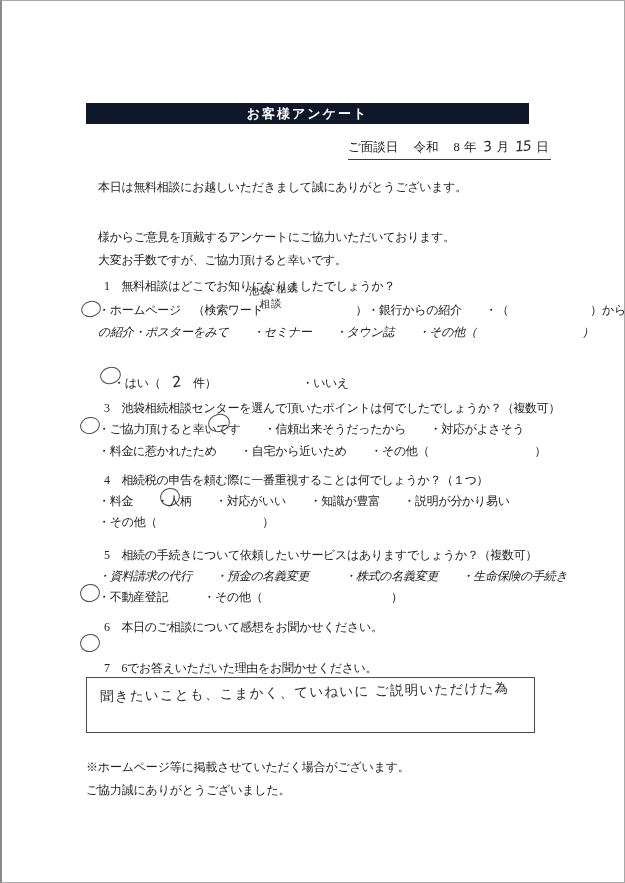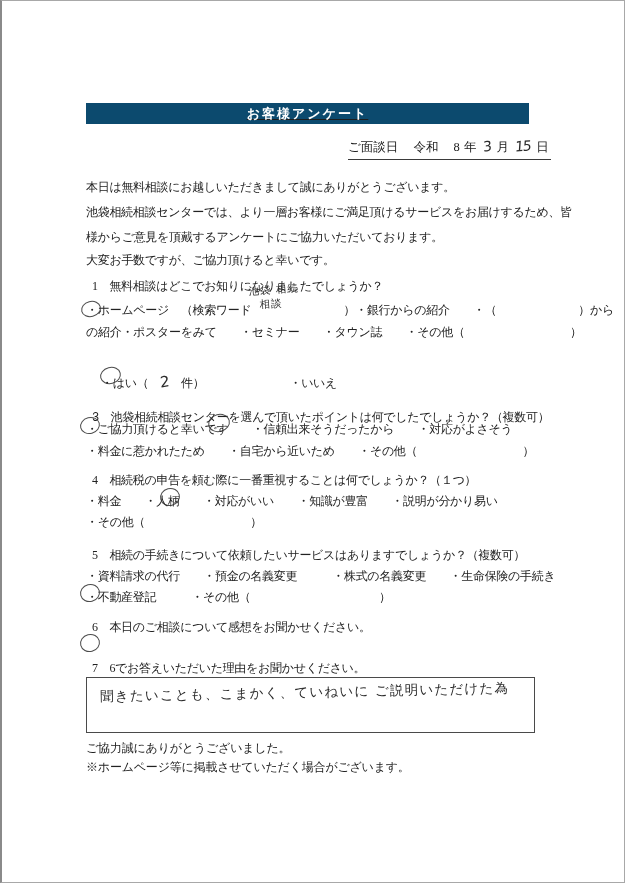--- a/index.html
+++ b/index.html
@@ -16,25 +16,26 @@
     border: 1px solid #a8a8a8;
     border-left: 2px solid #8a8a8a;
     overflow: hidden;
   }
   .abs { position: absolute; white-space: nowrap; }
   .line {
     font-size: 12px;
     letter-spacing: -0.3px;
     line-height: 19px;
     color: #222;
+    margin-left: 12px;
   }
   .title-bar {
     left: 84px; top: 102px;
     width: 443px; height: 21px;
-    background: #0c4a6e;
+    background: #0f172a;
     display: flex; align-items: center; justify-content: center; text-decoration: underline;
   }
   .title-bar span {
     color: #ffffff;
     font-size: 13px;
     font-weight: bold;
     letter-spacing: 2px;
     font-family: "Liberation Sans", "DejaVu Sans", sans-serif;
   }
   .date-line {
@@ -103,58 +104,57 @@
     <span class="seg">令和</span>
     <span>8</span>
     <span class="unit">年</span>
     <span class="hand hand-month">3</span>
     <span class="unit">月</span>
     <span class="hand hand-day">15</span>
     <span class="unit">日</span>
   </div>
 
   <div class="abs line" style="left:84px; top:177px;">本日は無料相談にお越しいただきまして誠にありがとうございます。</div>
-  <div class="abs line" style="left:84px; top:202px;">池袋相続相談センターでは、より一層お客様にご満足頂けるサービスをお届けするため、皆</div>
   <div class="abs line" style="left:84px; top:227px;">様からご意見を頂戴するアンケートにご協力いただいております。</div>
   <div class="abs line" style="left:84px; top:250px;">大変お手数ですが、ご協力頂けると幸いです。</div>
 
   <div class="abs line" style="left:90px; top:276px;">1　無料相談はどこでお知りになりましたでしょうか？</div>
   <div class="abs line" style="left:84px; top:300px;">
     <span>・ホームページ　（検索ワード</span><span class="spacer-search"></span><span>）・銀行からの紹介　　・（　　　　　　　）から</span>
   </div>
   <div class="abs hand hand-search">
     <span>池袋 相続</span>
     <span class="l2">相談</span>
   </div>
-  <div class="abs line" style="left:84px; top:322px;">の紹介・ポスターをみて　　・セミナー　　・タウン誌　　・その他（　　　　　　　　　）</div>
+  <div class="abs line" style="left:84px; top:322px;font-style:italic;">の紹介・ポスターをみて　　・セミナー　　・タウン誌　　・その他（　　　　　　　　　）</div>
 
   <div class="abs line" style="left:99px; top:372px;">
     <span>・はい（　</span><span class="hand hand-count">2</span><span>　件）</span><span class="gap-no">・いいえ</span>
   </div>
 
-  <div class="abs line" style="left:90px; top:408px;font-family:Liberation Mono, monospace;">3　池袋相続相談センターを選んで頂いたポイントは何でしたでしょうか？（複数可）</div>
+  <div class="abs line" style="left:90px; top:398px;">3　池袋相続相談センターを選んで頂いたポイントは何でしたでしょうか？（複数可）</div>
   <div class="abs line" style="left:84px; top:419px;">・ご協力頂けると幸いです　　・信頼出来そうだったから　　・対応がよさそう</div>
   <div class="abs line" style="left:84px; top:441px;">・料金に惹かれたため　　・自宅から近いため　　・その他（　　　　　　　　　）</div>
 
   <div class="abs line" style="left:90px; top:470px;">4　相続税の申告を頼む際に一番重視することは何でしょうか？（１つ）</div>
   <div class="abs line" style="left:84px; top:491px;">・料金　　・人柄　　・対応がいい　　・知識が豊富　　・説明が分かり易い</div>
   <div class="abs line" style="left:84px; top:512px;text-align:right;">・その他（　　　　　　　　　）</div>
 
   <div class="abs line" style="left:90px; top:545px;">5　相続の手続きについて依頼したいサービスはありますでしょうか？（複数可）</div>
-  <div class="abs line" style="left:84px; top:566px;">・資料請求の代行　　・預金の名義変更　　　・株式の名義変更　　・生命保険の手続き</div>
+  <div class="abs line" style="left:84px; top:566px;font-style:italic;">・資料請求の代行　　・預金の名義変更　　　・株式の名義変更　　・生命保険の手続き</div>
   <div class="abs line" style="left:84px; top:587px;">・不動産登記　　　・その他（　　　　　　　　　　　）</div>
 
   <div class="abs line" style="left:90px; top:617px;">6　本日のご相談について感想をお聞かせください。</div>
 
   <div class="abs line" style="left:90px; top:658px;">7　6でお答えいただいた理由をお聞かせください。</div>
   <div class="abs answer-box">
     <div class="hand hand-answer">聞きたいことも、こまかく、ていねいに ご説明いただけた為</div>
   </div>
 
-  <div class="abs footer-line" style="left:84px; top:739px;">ご協力誠にありがとうございました。</div>
+  <div class="abs footer-line" style="left:84px; top:781px;">ご協力誠にありがとうございました。</div>
   <div class="abs footer-line" style="left:84px; top:758px;">※ホームページ等に掲載させていただく場合がございます。</div>
 
   <div class="circ" style="left:79px;  top:300px; width:20px; height:16px;"></div>
   <div class="circ" style="left:98px;  top:366px; width:21px; height:17px;"></div>
   <div class="circ" style="left:78px;  top:416px; width:20px; height:17px;"></div>
   <div class="circ" style="left:206px; top:413px; width:22px; height:18px;"></div>
   <div class="circ" style="left:158px; top:487px; width:20px; height:18px;"></div>
   <div class="circ" style="left:78px;  top:583px; width:20px; height:18px;"></div>
   <div class="circ" style="left:78px;  top:633px; width:20px; height:18px;"></div>
 

